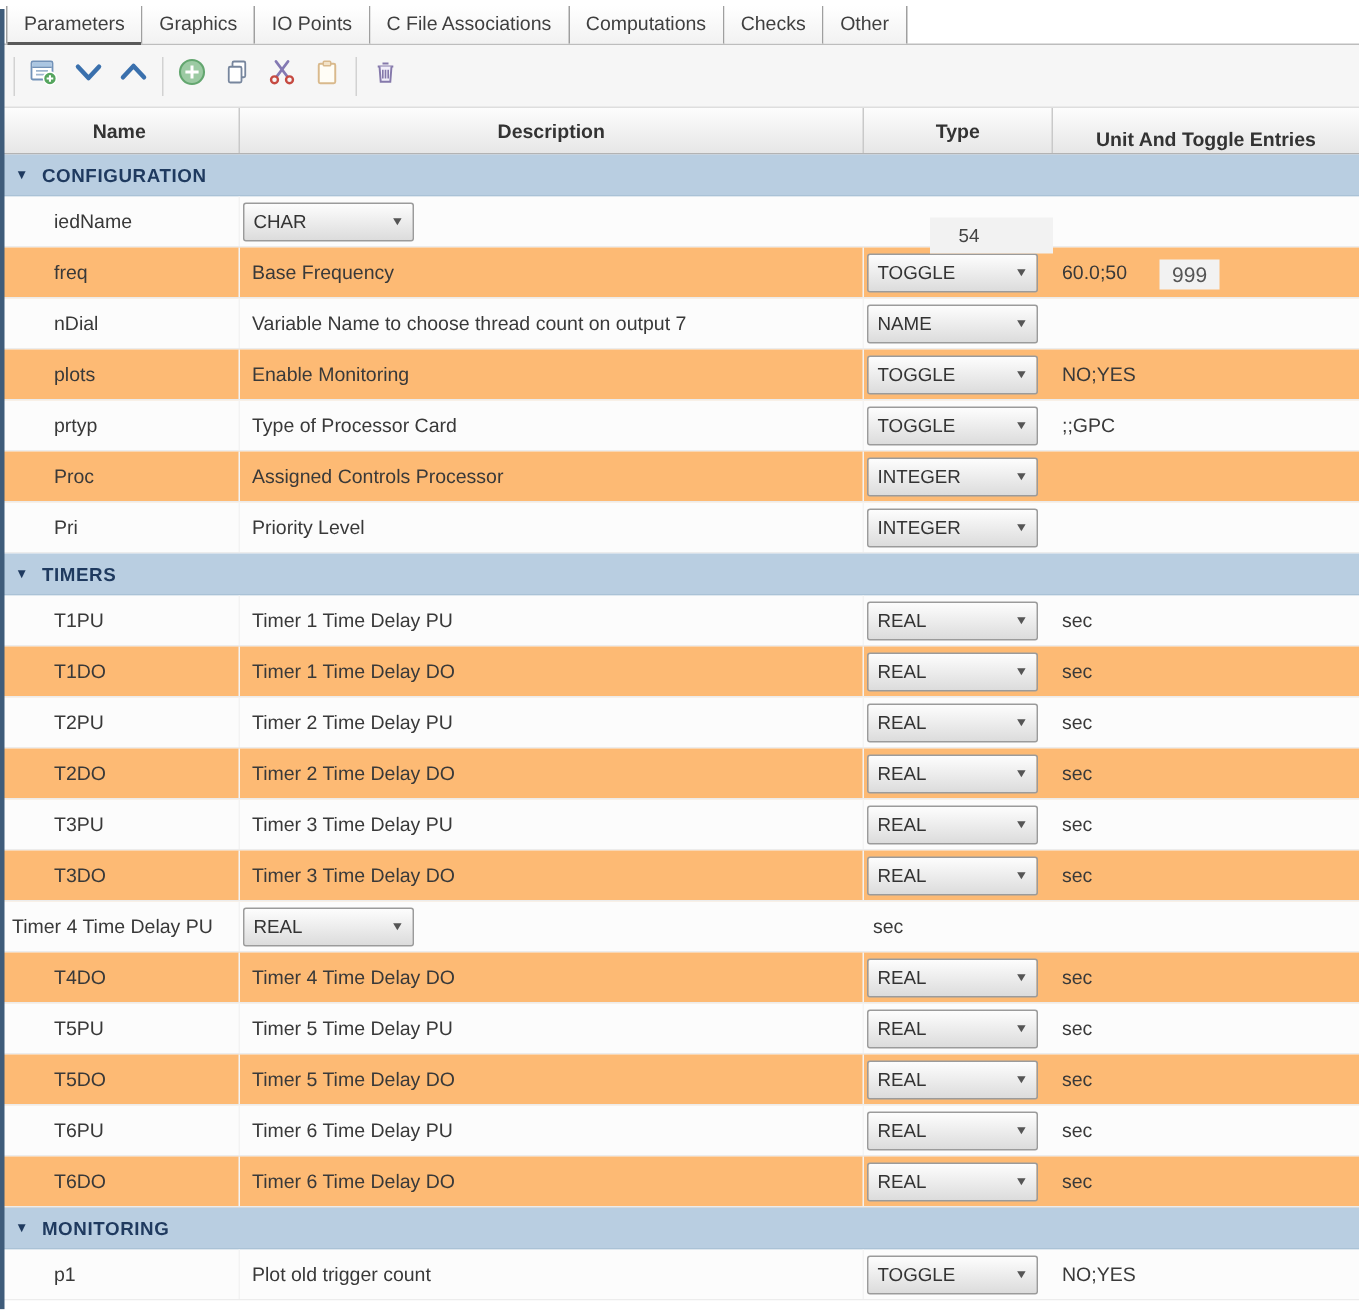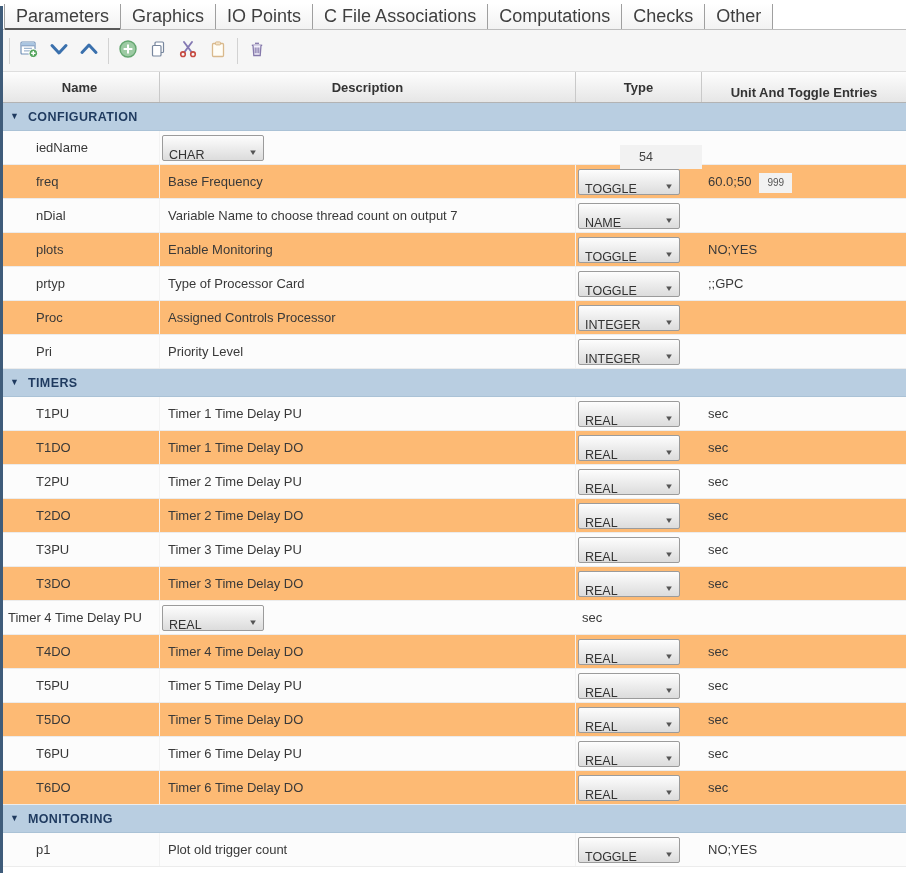--- a/index.html
+++ b/index.html
@@ -5,21 +5,21 @@
   html,body{margin:0;padding:0;background:#fff;}
   .app{
     width:906px;height:873px;position:relative;overflow:hidden;
     font-family:"Liberation Sans",sans-serif;background:#fff;
     -webkit-font-smoothing:antialiased;
   }
   .left-strip{position:absolute;left:0;top:6px;width:3px;height:867px;background:#3f5c7a;z-index:6;}
 
   
   .tabbar{display:flex;height:30px;align-items:flex-end;padding-left:4px;border-bottom:1px solid #bdbdbd;box-sizing:border-box;}
-  .tab{height:25px;line-height:24px;padding:0 11px;font-size:18px;color:#3f3f3f;
+  .tab{height:25px;line-height:24px;padding:0 11px;font-size:13px;color:#3f3f3f;
        border-right:1px solid #9f9f9f;position:relative;background:linear-gradient(#ffffff,#f2f2f2);cursor:default;white-space:nowrap;}
   .tab:first-child{border-left:1px solid #9f9f9f;}
   .tab.active::after{content:"";position:absolute;left:0;right:0;bottom:-1px;height:2px;background:#595959;}
 
   
   .toolbar{height:42px;background:#f6f6f6;display:flex;align-items:center;padding-left:5px;border-bottom:1px solid #dedede;box-sizing:border-box;}
   .tbtn{width:30px;height:30px;display:flex;align-items:center;justify-content:center;border-radius:2px;}
   .tsep{width:1px;height:26px;background:#d2d2d2;margin:0 4px;}
 
   
@@ -36,30 +36,30 @@
 
   .trow{display:grid;grid-template-columns:160px 416px 126px 1fr;height:33px;border-bottom:1px solid #ececec;background:#fdba74;}
   .trow.alt{background:#fcfcfc;}
   .cell{display:flex;align-items:center;font-size:13px;color:#393939;box-sizing:border-box;overflow:visible;border-right:1px solid #f3f3f3;}
   .cell:last-child{border-right:none;}
   .c-name{padding-left:36px;}
   .c-desc{padding-left:8px;}
   .c-type{padding-left:2px;border-right:none;}
   .c-unit{padding-left:6px;position:relative;}
 
-  .dropdown{width:102px;height:23px;border:1px solid #9b9b9b;border-radius:2px;
-            background:linear-gradient(#fdfdfd,#dcdcdc);display:flex;
+  .dropdown{width:114px;height:23px;border:1px solid #9b9b9b;border-radius:2px;
+            background:linear-gradient(#fdfdfd,#dcdcdc);display:flex;align-items:center;
             justify-content:space-between;padding:12px 6px;box-sizing:border-box;cursor:default;}
   .dd-value{font-size:12.5px;color:#333;}
   .dd-arrow{font-size:8px;color:#555;transform:scaleX(1.2);}
 
   .unit-text{white-space:pre;text-align:center;}
   .unit-text:empty{display:none;}
-  .unit-box{background:#f2f2f2;color:#555;font-size:10px;padding:0 8px;height:20px;line-height:20px;
-            display:inline-block;margin-left:8px;transform:translateY(1px);}
+  .unit-box{background:#f2f2f2;color:#555;font-size:14px;padding:0 8px;height:20px;line-height:20px;
+            display:inline-block;margin-left:22px;transform:translateY(1px);}
   .unit-box:empty{display:none;}
   .unit-box.wide{width:142px;margin-left:38px;text-align:center;padding:0 30px 0 0;height:24px;line-height:24px;
                  transform:translateY(9px);font-size:12.5px;color:#444;position:relative;z-index:2;}
 
   .partial{height:26px;position:relative;background:#fff;}
 </style>
 </head>
 <body>
 
 <div class="app">

